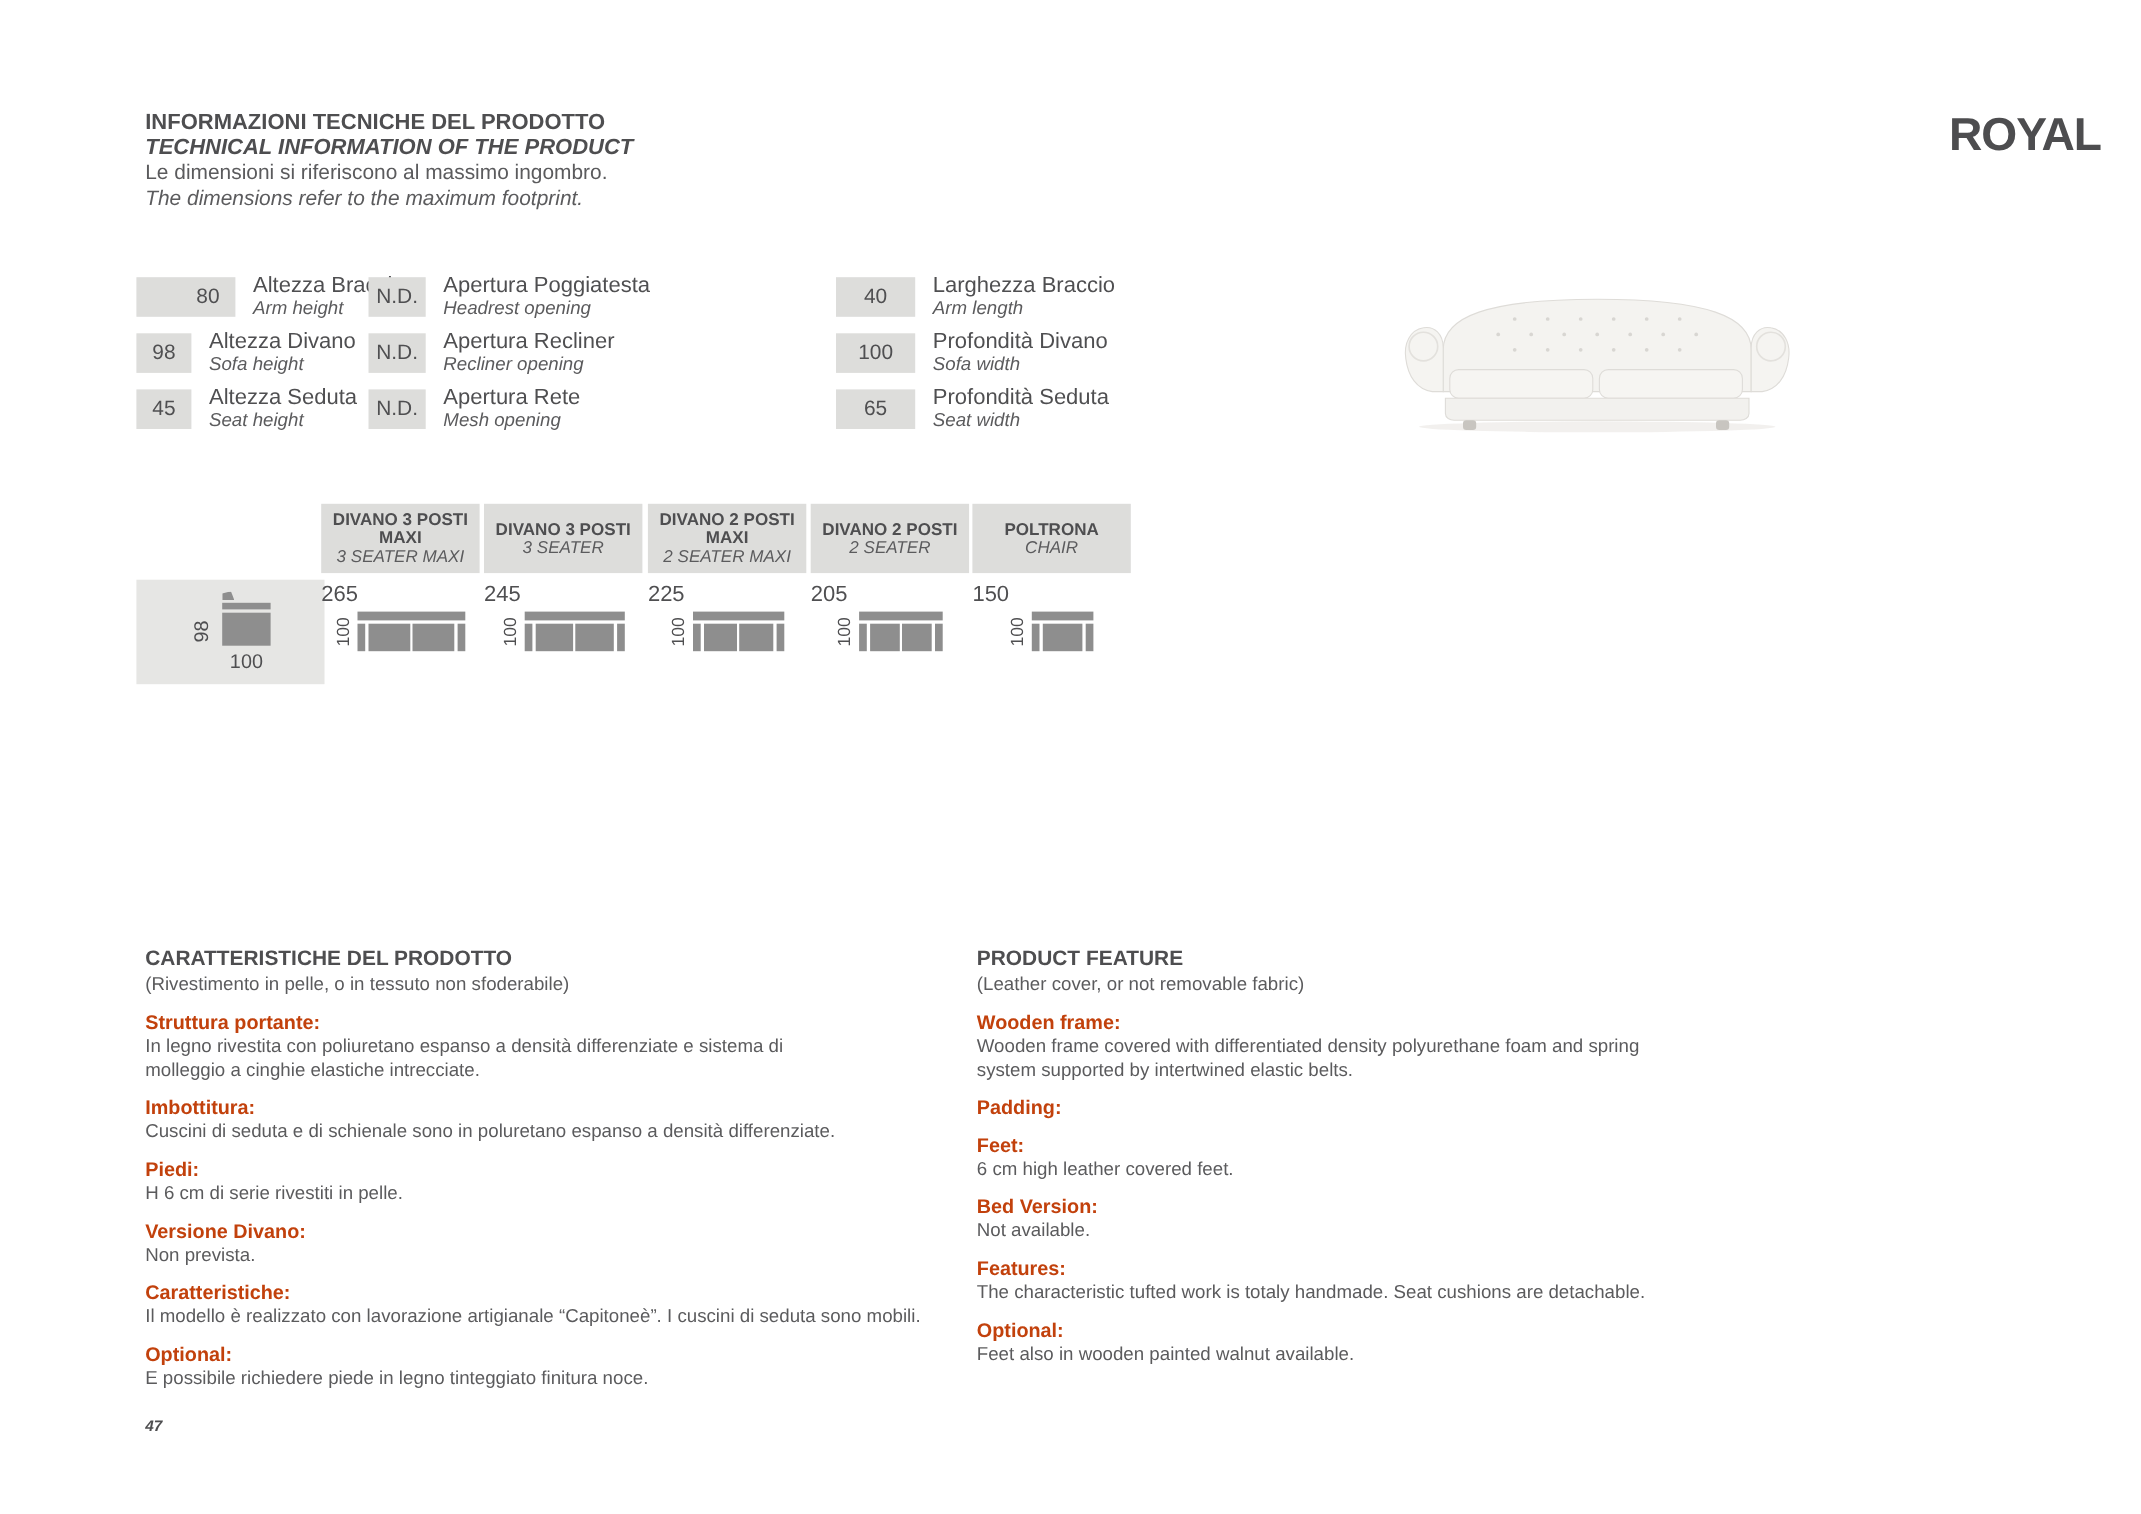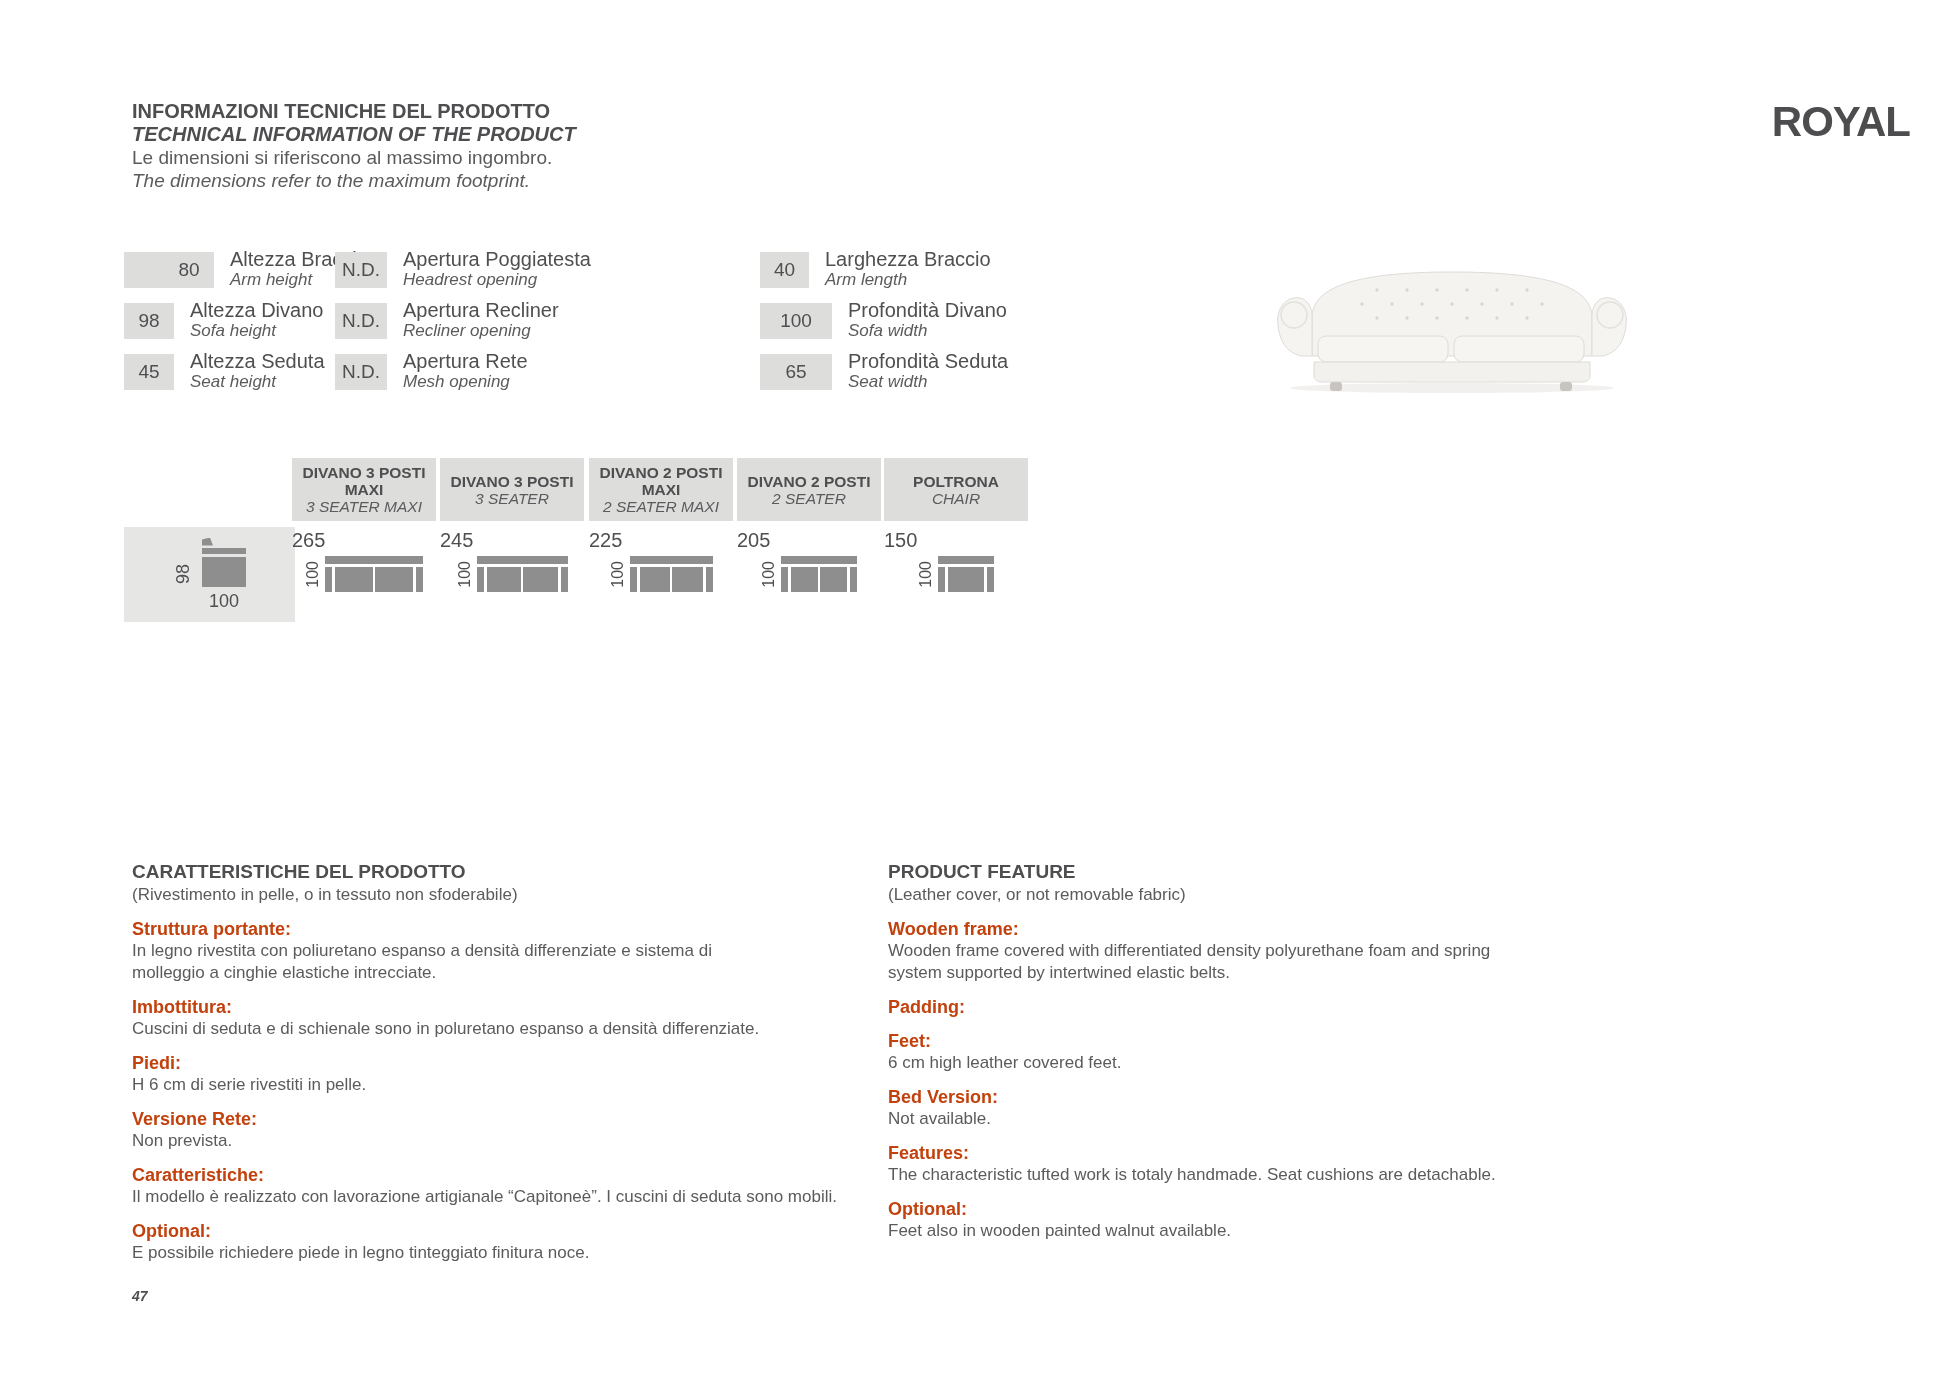--- a/index.html
+++ b/index.html
@@ -130,21 +130,21 @@
         <div class="mrow">
           <div class="mbox" style="width: 52px;">N.D.</div>
           <div class="mlabels">
             <div class="mlab-it">Apertura Rete</div>
             <div class="mlab-en">Mesh opening</div>
           </div>
         </div>
       </div>
       <div class="mcol" style="left: 712px;">
         <div class="mrow">
-          <div class="mbox" style="width: 49px;">40</div>
+          <div class="mbox" style="width: 72px;">40</div>
           <div class="mlabels">
             <div class="mlab-it">Larghezza Braccio</div>
             <div class="mlab-en">Arm length</div>
           </div>
         </div>
         <div class="mrow">
           <div class="mbox" style="width: 72px;">100</div>
           <div class="mlabels">
             <div class="mlab-it">Profondità Divano</div>
             <div class="mlab-en">Sofa width</div>
@@ -320,21 +320,21 @@
     <div class="ftitle">CARATTERISTICHE DEL PRODOTTO</div>
     <div class="fsub">(Rivestimento in pelle, o in tessuto non sfoderabile)</div>
     <div id="feat-it-items">
         <div class="flabel">Struttura portante:</div>
         <div class="ftext">In legno rivestita con poliuretano espanso a densità differenziate e sistema di
 molleggio a cinghie elastiche intrecciate.</div>
         <div class="flabel">Imbottitura:</div>
         <div class="ftext">Cuscini di seduta e di schienale sono in poluretano espanso a densità differenziate.</div>
         <div class="flabel">Piedi:</div>
         <div class="ftext">H 6 cm di serie rivestiti in pelle.</div>
-        <div class="flabel">Versione Rete:</div>
+        <div class="flabel">Versione Divano:</div>
         <div class="ftext">Non prevista.</div>
         <div class="flabel">Caratteristiche:</div>
         <div class="ftext">Il modello è realizzato con lavorazione artigianale “Capitoneè”. I cuscini di seduta sono mobili.</div>
         <div class="flabel">Optional:</div>
         <div class="ftext">E possibile richiedere piede in legno tinteggiato finitura noce.</div>
       </div>
   </div>
 
   <div class="feat feat-en">
     <div class="ftitle">PRODUCT FEATURE</div>

